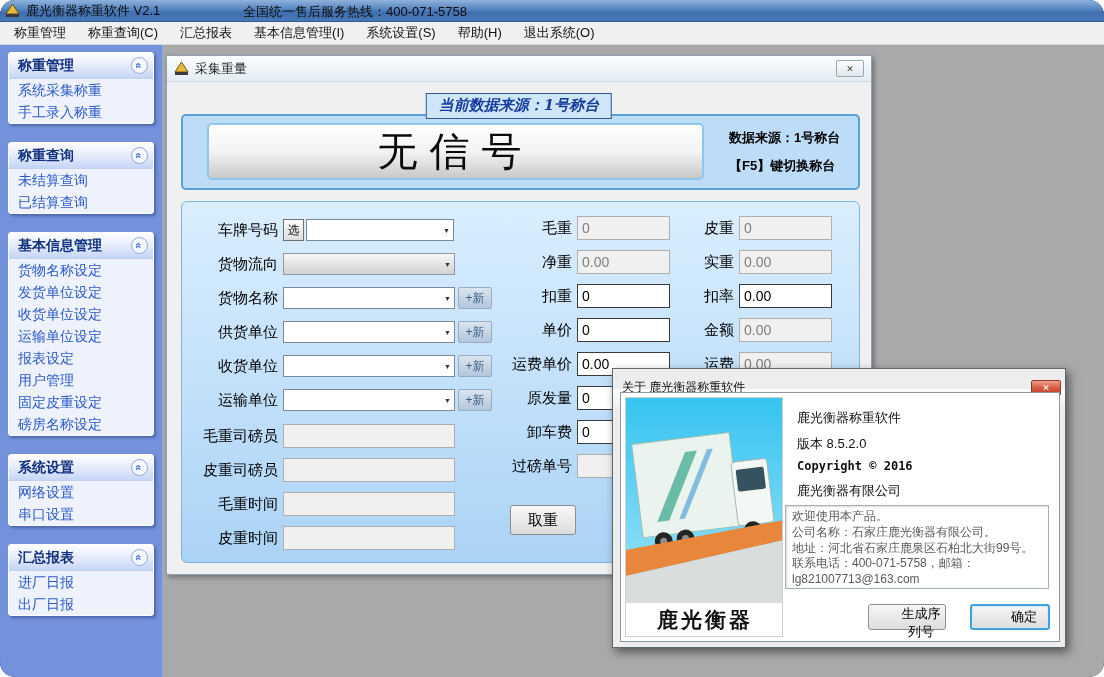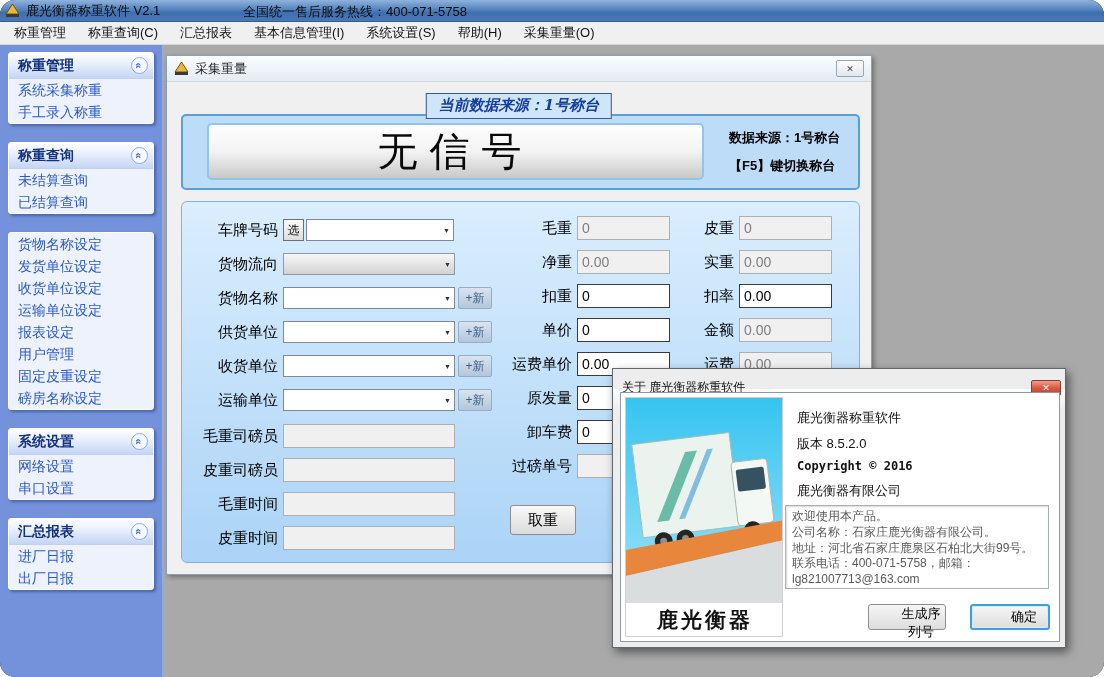--- a/index.html
+++ b/index.html
@@ -131,41 +131,45 @@
     <span class="hotline">全国统一售后服务热线：400-071-5758</span>
   </div>
 
   <div class="menubar">
     <span class="menu-item">称重管理</span>
     <span class="menu-item">称重查询(C)</span>
     <span class="menu-item">汇总报表</span>
     <span class="menu-item">基本信息管理(I)</span>
     <span class="menu-item">系统设置(S)</span>
     <span class="menu-item">帮助(H)</span>
-    <span class="menu-item">采集重量(O)</span>
+    <span class="menu-item">退出系统(O)</span>
   </div>
 
   <div class="sidebar">
     <div class="panel">
       <div class="panel-header">
         <span>称重管理</span>
         <span class="chev">«</span>
       </div>
       <div class="panel-item">系统采集称重</div>
       <div class="panel-item">手工录入称重</div>
     </div>
     <div class="panel">
       <div class="panel-header">
         <span>称重查询</span>
         <span class="chev">«</span>
       </div>
       <div class="panel-item">未结算查询</div>
       <div class="panel-item">已结算查询</div>
     </div>
     <div class="panel">
+      <div class="panel-header">
+        <span>基本信息管理</span>
+        <span class="chev">«</span>
+      </div>
       <div class="panel-item">货物名称设定</div>
       <div class="panel-item">发货单位设定</div>
       <div class="panel-item">收货单位设定</div>
       <div class="panel-item">运输单位设定</div>
       <div class="panel-item">报表设定</div>
       <div class="panel-item">用户管理</div>
       <div class="panel-item">固定皮重设定</div>
       <div class="panel-item">磅房名称设定</div>
     </div>
     <div class="panel">

